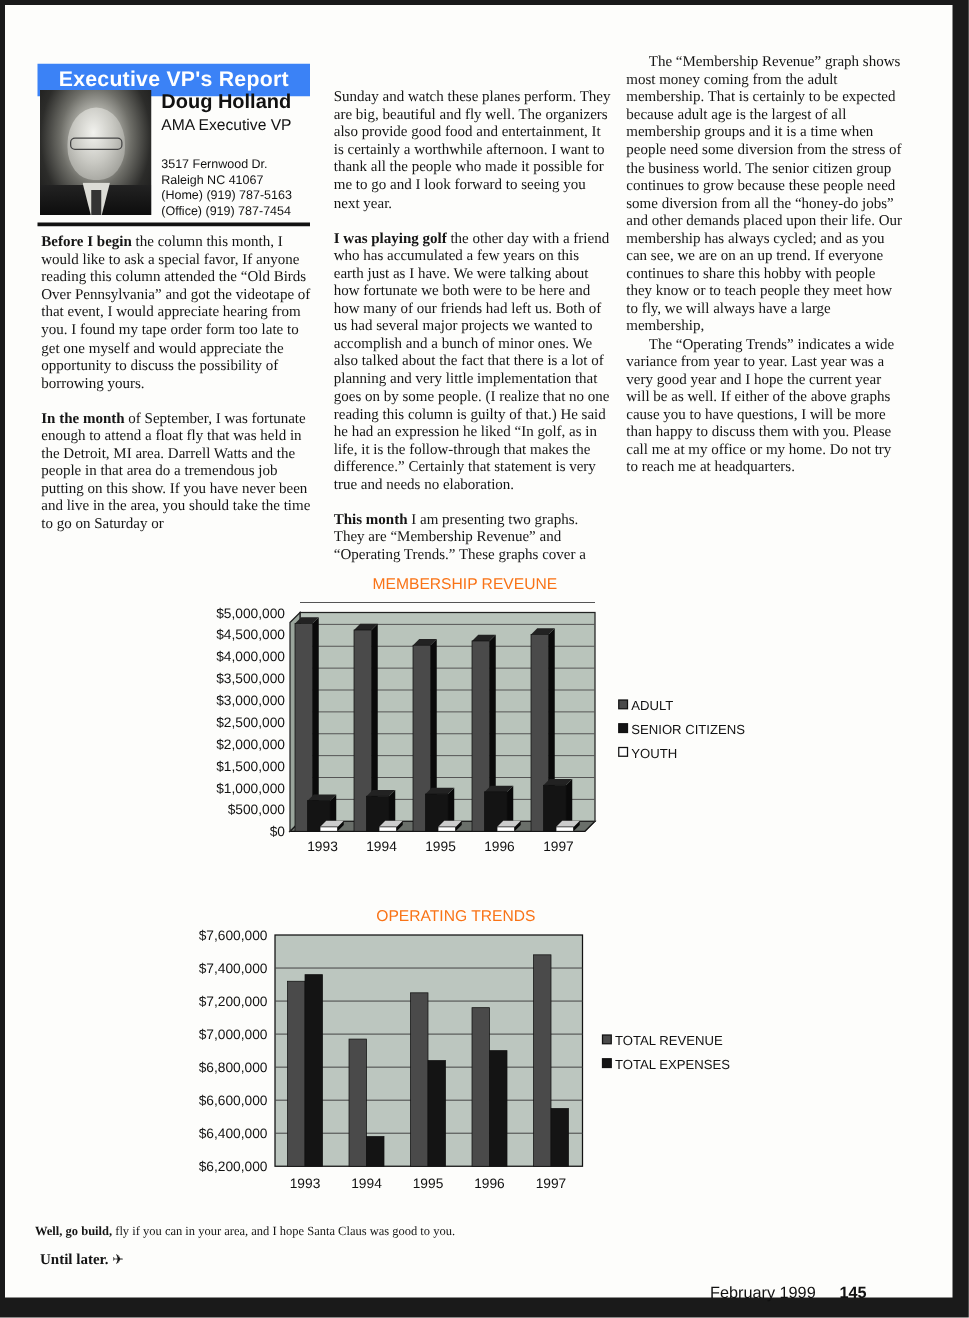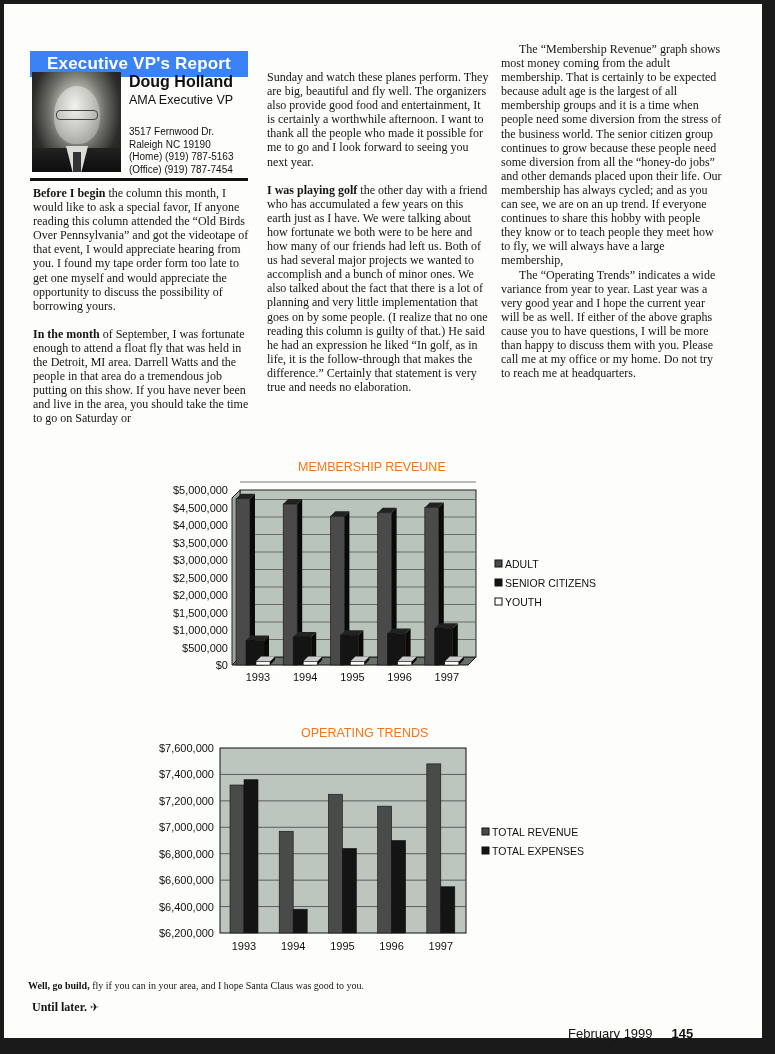--- a/index.html
+++ b/index.html
@@ -90,34 +90,35 @@
   <div class="head"></div>
   <div class="glasses"></div>
   <div class="suit"></div>
   <div class="collar"></div>
   <div class="tie"></div>
 </div>
 <div class="name">Doug Holland</div>
 <div class="role">AMA Executive VP</div>
 <div class="addr">
   <div>3517 Fernwood Dr.</div>
-  <div>Raleigh NC 19190</div>
+  <div>Raleigh NC 41067</div>
   <div>(Home) (919) 787-5163</div>
   <div>(Office) (919) 787-7454</div>
 </div>
 <div class="rule"></div>
 
 <div class="col" style="left:33px; top:186px; width:222px;">
   <p><b>Before I begin</b><span> the column this month, I would like to ask a special favor, If anyone reading this column attended the “Old Birds Over Pennsylvania” and got the videotape of that event, I would appreciate hearing from you. I found my tape order form too late to get one myself and would appreciate the opportunity to discuss the possibility of borrowing yours.</span></p>
   <p class="cont"><b>In the month</b><span> of September, I was fortunate enough to attend a float fly that was held in the Detroit, MI area. Darrell Watts and the people in that area do a tremendous job putting on this show. If you have never been and live in the area, you should take the time to go on Saturday or</span></p>
 </div>
 
 <div class="col" style="left:267px; top:42px; width:222px;margin-top:28px;">
   <p>Sunday and watch these planes perform. They are big, beautiful and fly well. The organizers also provide good food and entertainment, It is certainly a worthwhile afternoon. I want to thank all the people who made it possible for me to go and I look forward to seeing you next year.</p>
   <p><b>I was playing golf</b><span> the other day with a friend who has accumulated a few years on this earth just as I have. We were talking about how fortunate we both were to be here and how many of our friends had left us. Both of us had several major projects we wanted to accomplish and a bunch of minor ones. We also talked about the fact that there is a lot of planning and very little implementation that goes on by some people. (I realize that no one reading this column is guilty of that.) He said he had an expression he liked “In golf, as in life, it is the follow-through that makes the difference.” Certainly that statement is very true and needs no elaboration.</span></p>
+  <p class="cont"><b>This month</b><span> I am presenting two graphs. They are “Membership Revenue” and “Operating Trends.” These graphs cover a</span></p>
 </div>
 
 <div class="col" style="left:501px; top:42px; width:222px;">
   <p class="ind">The “Membership Revenue” graph shows most money coming from the adult membership. That is certainly to be expected because adult age is the largest of all membership groups and it is a time when people need some diversion from the stress of the business world. The senior citizen group continues to grow because these people need some diversion from all the “honey-do jobs” and other demands placed upon their life. Our membership has always cycled; and as you can see, we are on an up trend. If everyone continues to share this hobby with people they know or to teach people they meet how to fly, we will always have a large membership,</p>
   <p class="ind">The “Operating Trends” indicates a wide variance from year to year. Last year was a very good year and I hope the current year will be as well. If either of the above graphs cause you to have questions, I will be more than happy to discuss them with you. Please call me at my office or my home. Do not try to reach me at headquarters.</p>
 </div>
 
 <div class="chart-title" style="left:298px; top:438px;">MEMBERSHIP REVEUNE</div>
 <svg id="chart1" style="position:absolute; left:150px; top:480px;" width="470" height="210">
     <polygon points="82,185 90,177 326,177 318,185" fill="#6a6f6a" stroke="#111"></polygon>

